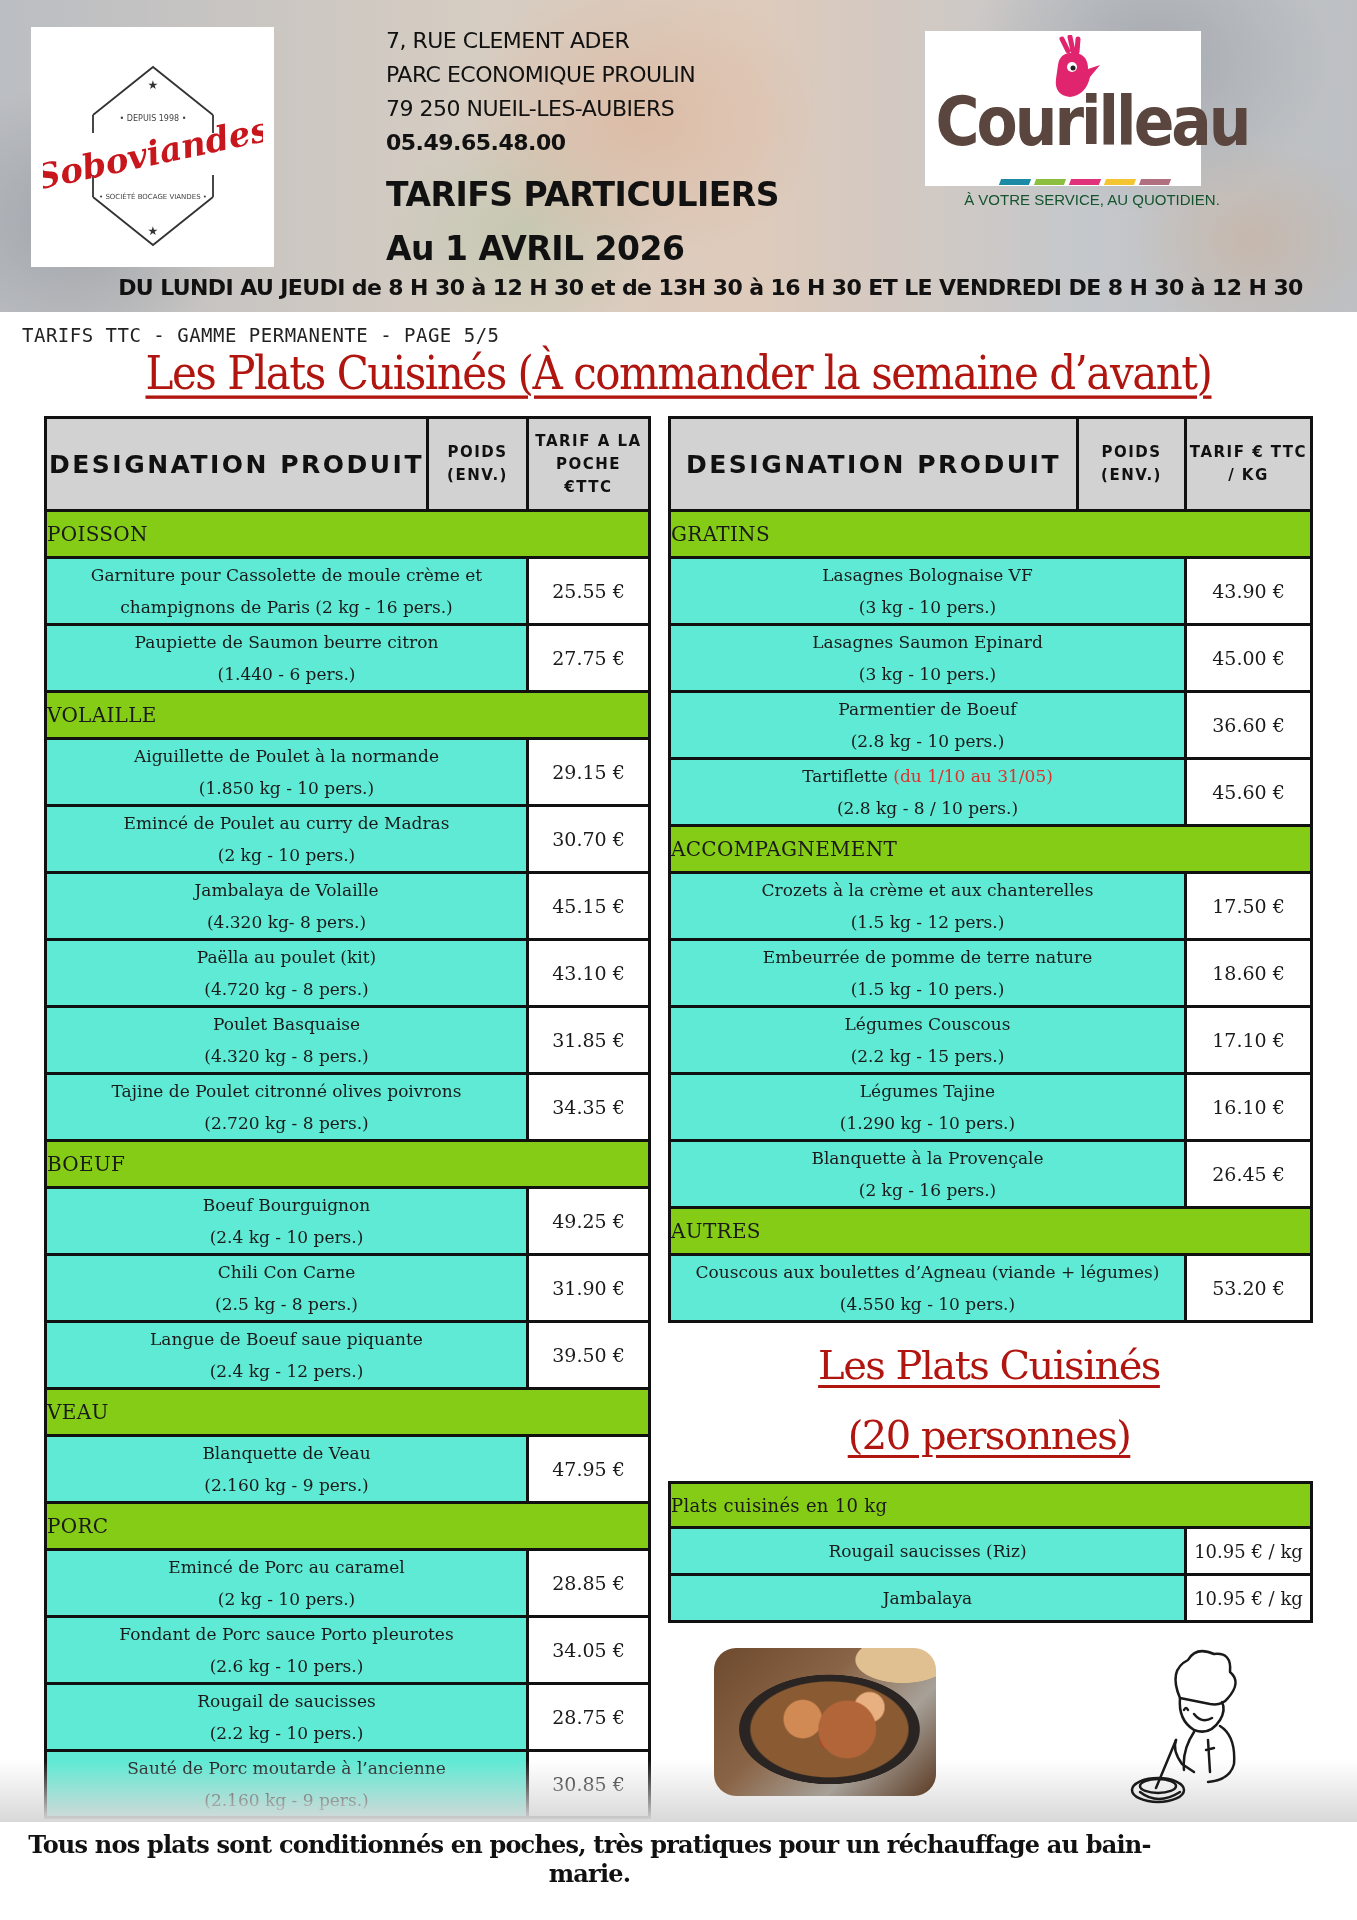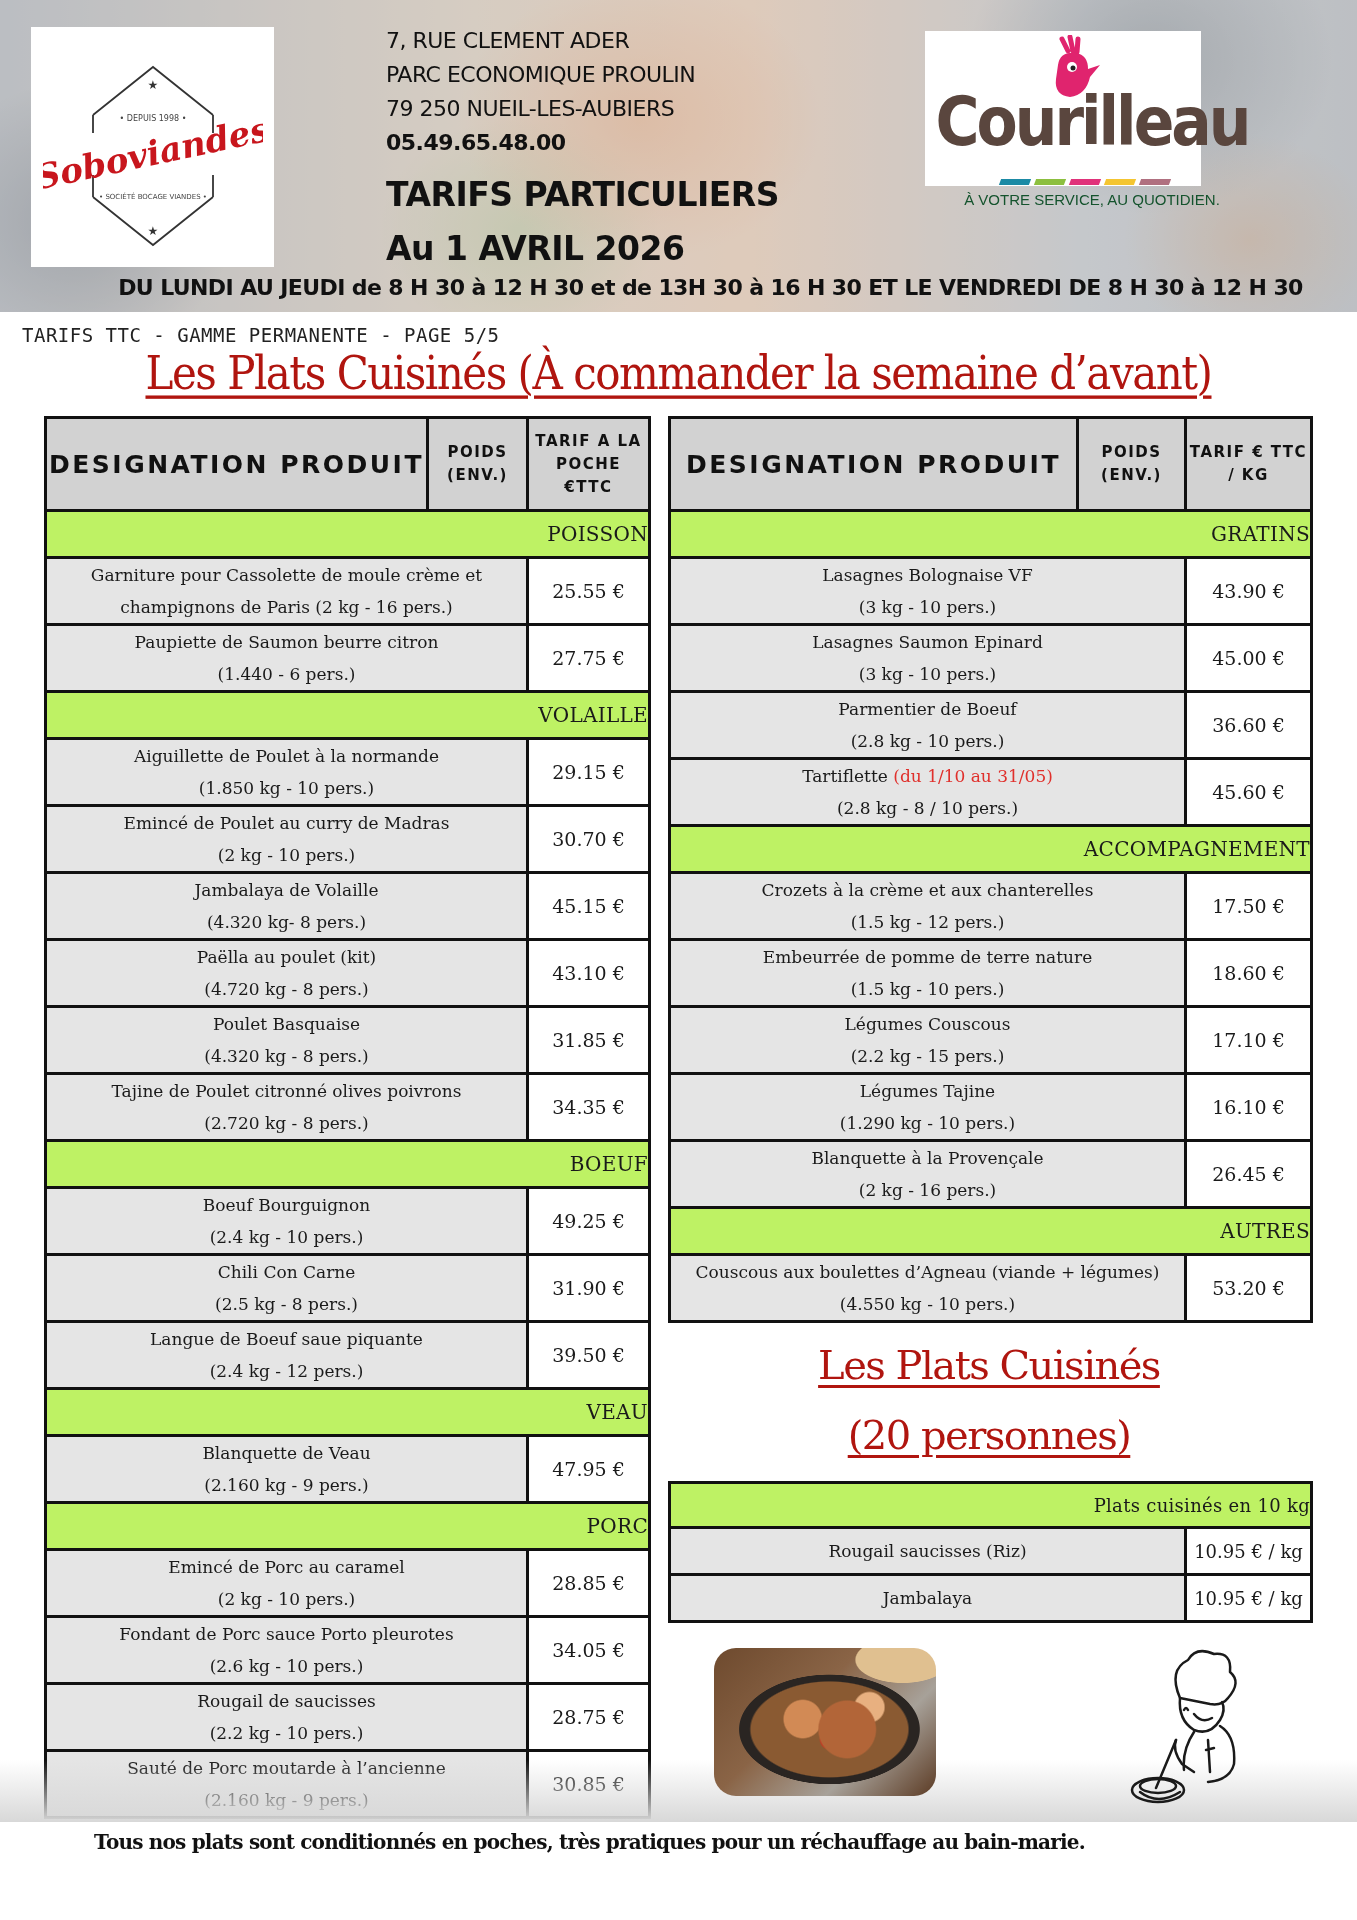--- a/index.html
+++ b/index.html
@@ -73,25 +73,25 @@
   
   table.pt { border-collapse: collapse; position: absolute; table-layout: fixed; }
   table.pt td, table.pt th { border: 3px solid #111; }
   .pt th {
     background: #d2d2d2; font-family: "DejaVu Sans", sans-serif; font-weight: bold; color: #111;
     height: 93px; text-align: center; vertical-align: middle;
   }
   .pt th.des { font-size: 25px; letter-spacing: 2.5px; white-space: nowrap; }
   .pt th.sm { font-size: 15px; letter-spacing: 1.5px; line-height: 23px; }
   .pt td.cat {
-    background: #bef264; height: 47px; text-align: right; vertical-align: middle;
+    background: #84cc16; height: 47px; text-align: left; vertical-align: middle;
     font-family: "DejaVu Serif", serif; font-size: 20px; color: #1a1a1a; letter-spacing: 0.3px;
   }
   .pt td.item {
-    background: #e5e5e5; height: 65px; text-align: center; vertical-align: middle;
+    background: #5eead4; height: 65px; text-align: center; vertical-align: middle;
     font-family: "DejaVu Serif", serif; font-size: 17px; line-height: 32px; color: #1a1a1a;
     padding: 0 4px;
   }
   .pt td.price {
     background: #fff; text-align: center; vertical-align: middle;
     font-family: "DejaVu Serif", serif; font-size: 19px; color: #1a1a1a;
   }
   .red { color: #e0302c; }
 
   #left-table { left: 44px; top: 416px; width: 604px; }
@@ -123,21 +123,21 @@
       linear-gradient(135deg, #6e4a2e 0%, #8a6446 40%, #a7a199 70%, #5c3b24 100%);
   }
   .chef { position: absolute; left: 1110px; top: 1640px; width: 140px; height: 170px; }
 
   .bottom-fade {
     position: absolute; left: 0; top: 1760px; width: 1357px; height: 62px;
     background: linear-gradient(180deg, rgba(255,255,255,0) 0%, #d8d8d8 100%);
   }
   .footer-note {
     position: absolute; left: 0; top: 1830px; width: 1179px; text-align: center;
-    font-family: "DejaVu Serif", serif; font-weight: bold; font-size: 20px; color: #111;
+    font-family: "DejaVu Serif", serif; font-weight: bold; font-size: 24px; color: #111;
     letter-spacing: -0.8px;
   }
 </style>
 </head>
 <body>
 
 <div class="banner"></div>
 
 <div class="logo-left">
   <svg viewBox="0 0 220 220">

